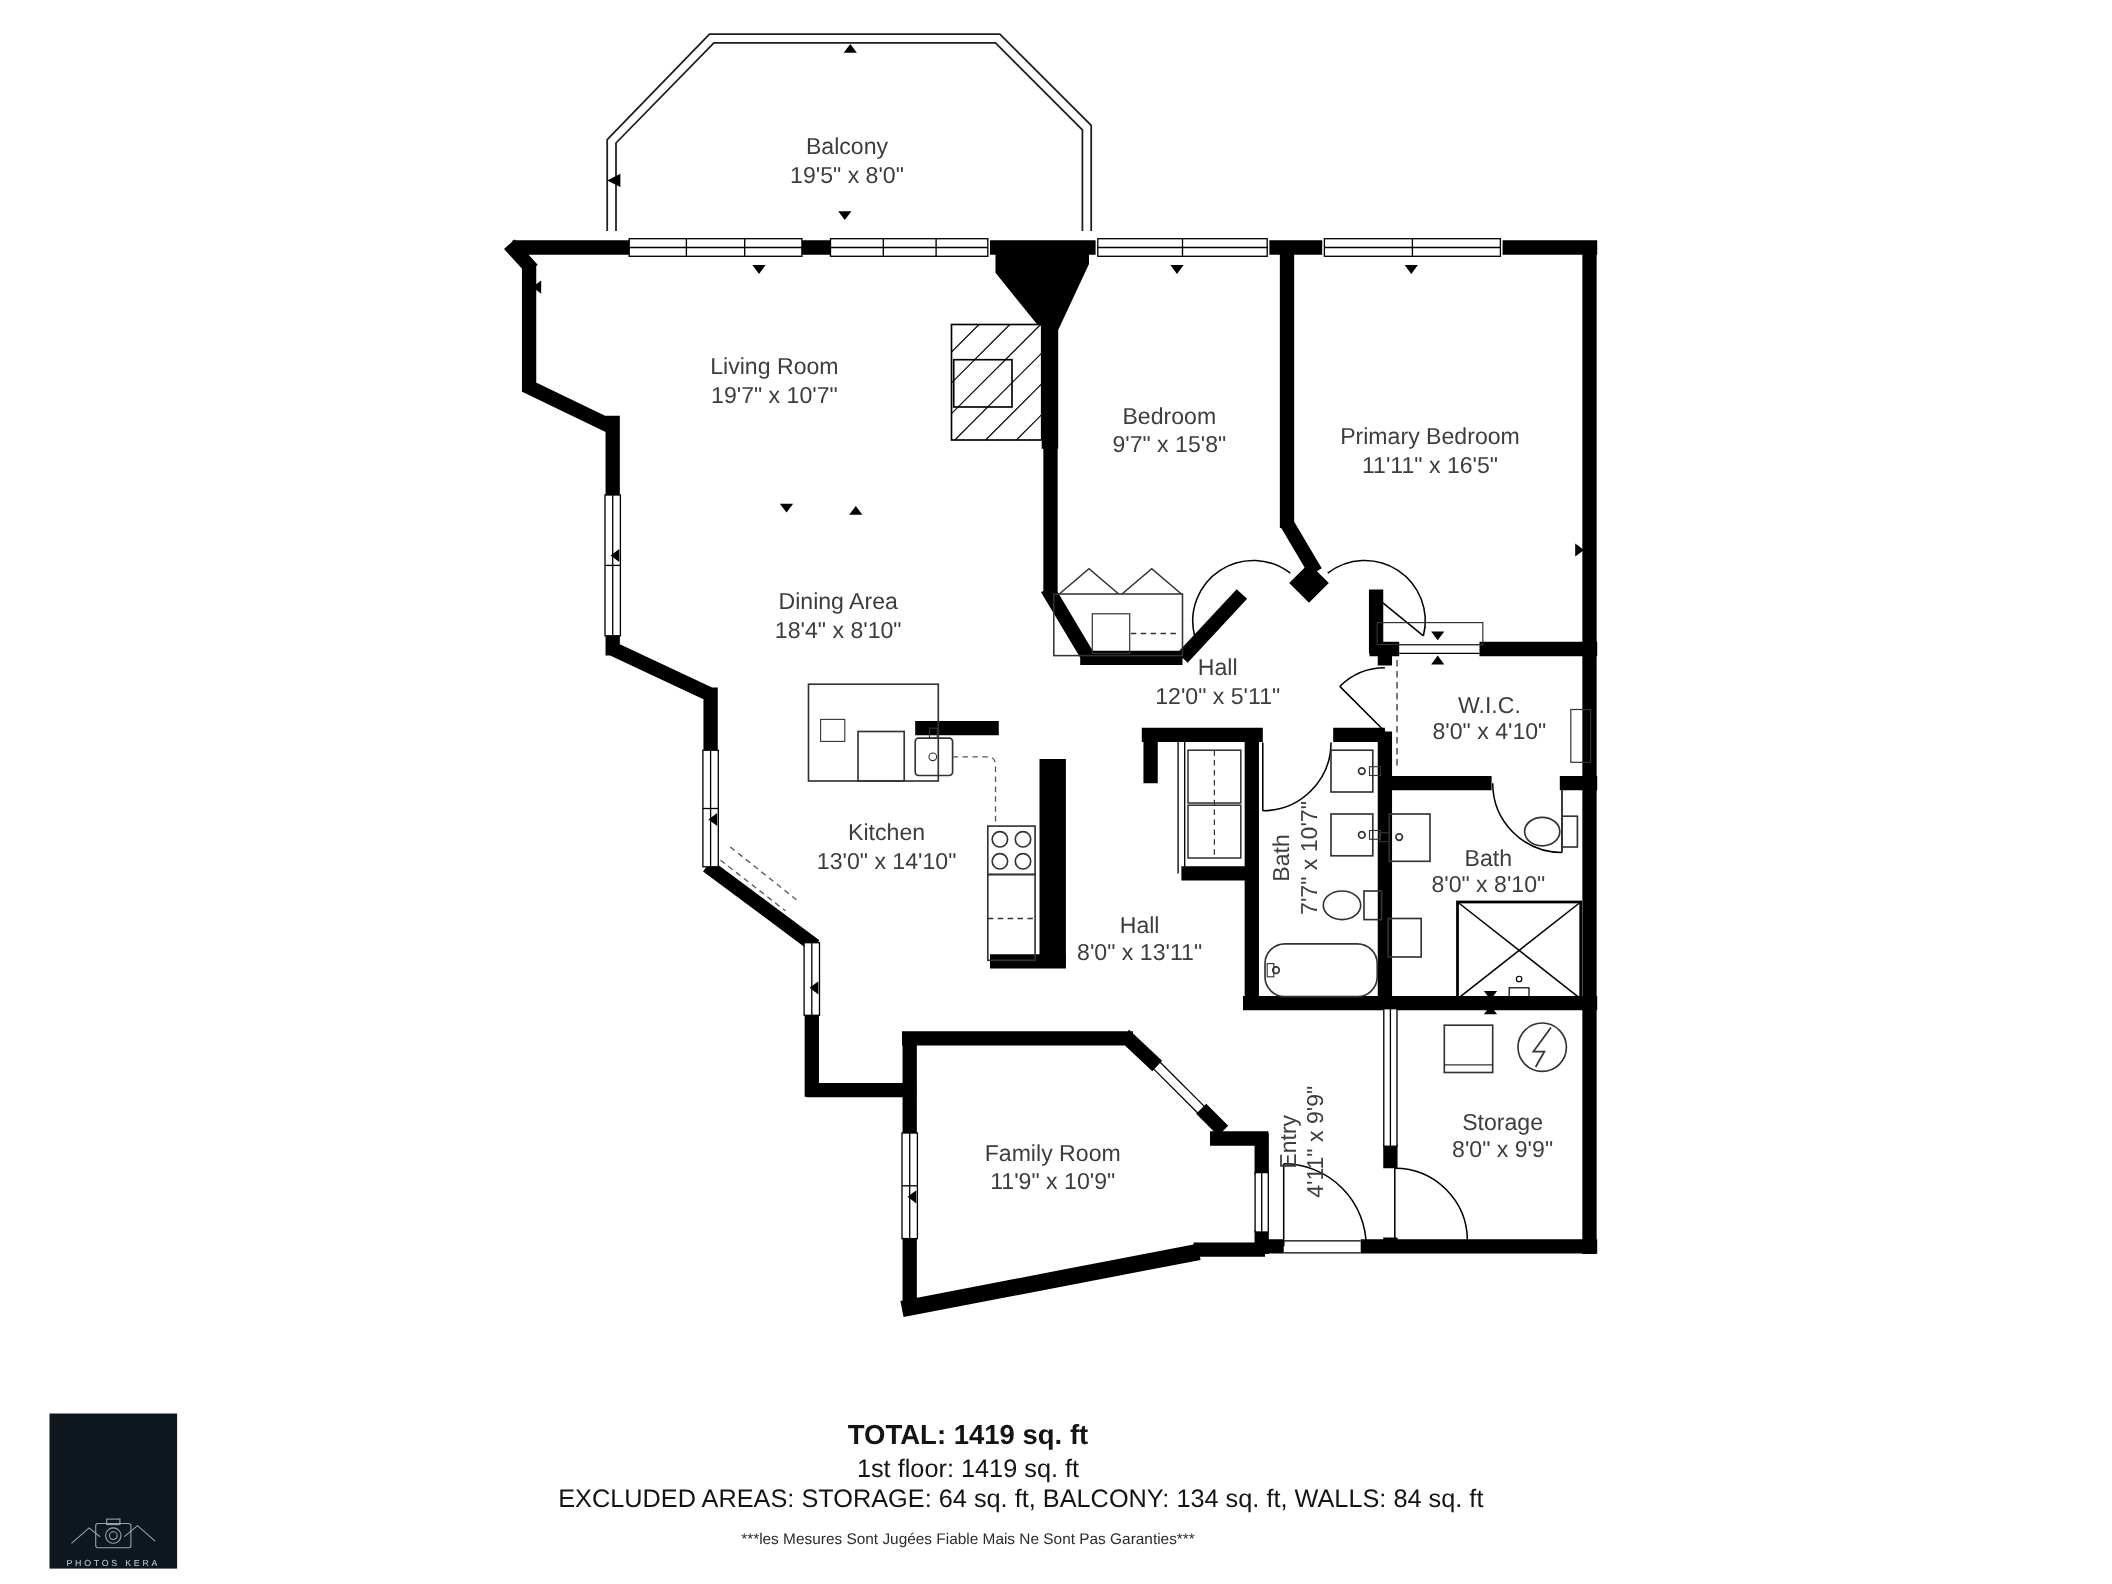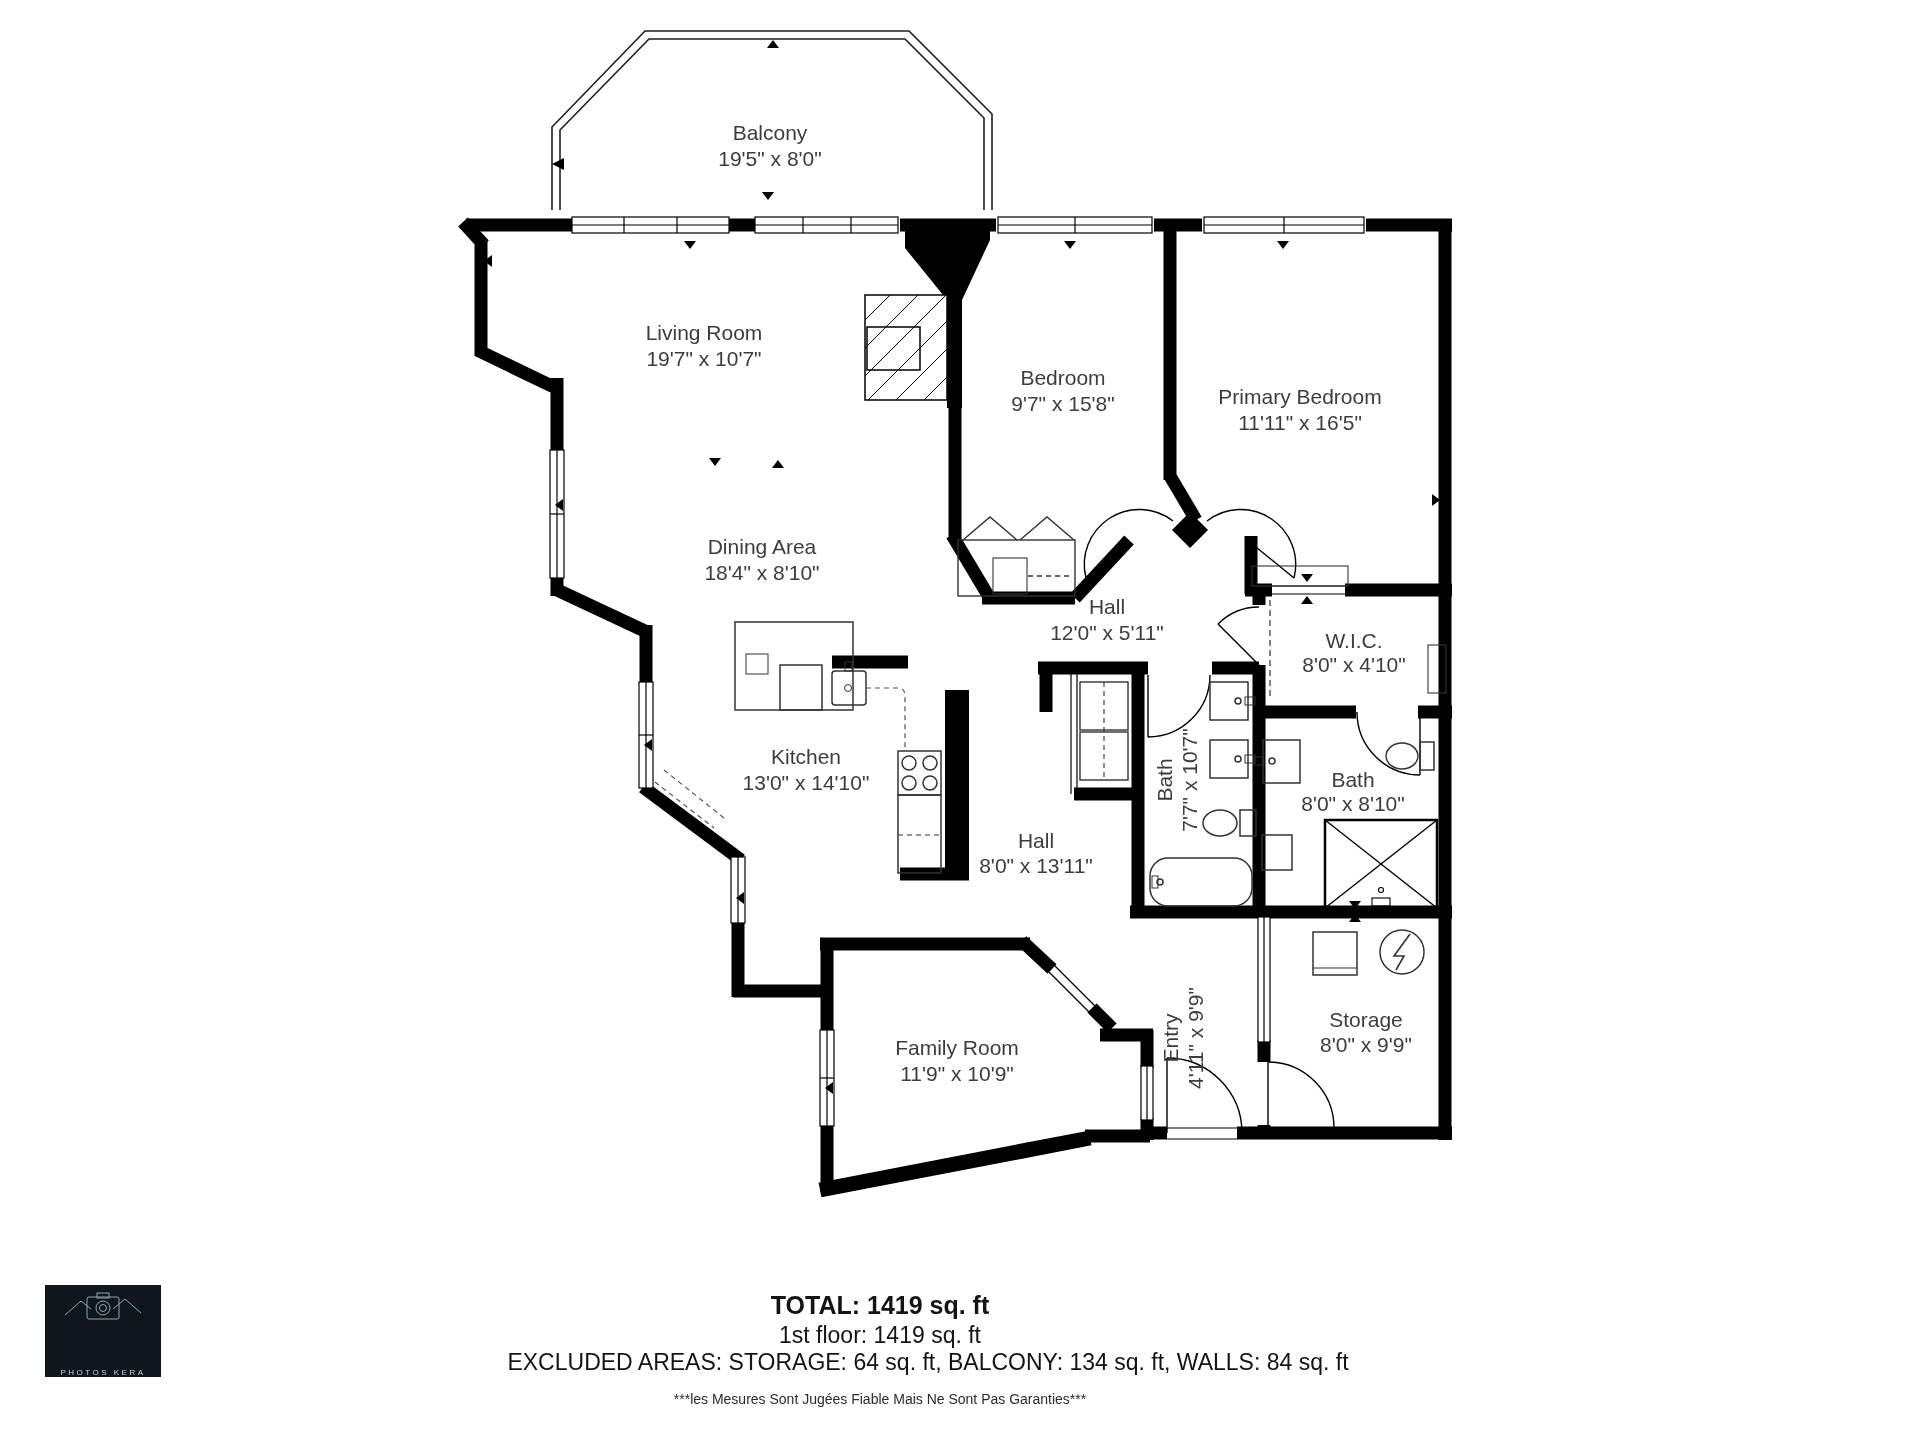--- a/index.html
+++ b/index.html
@@ -6,23 +6,23 @@
   body{width:1920px;height:1440px;position:relative;overflow:hidden;
        font-family:"Liberation Sans","DejaVu Sans",sans-serif;}
   .plan-wrap{position:absolute;left:0;top:0;width:1920px;height:1440px;}
   svg text{font-family:"Liberation Sans","DejaVu Sans",sans-serif;}
   .room-name,.room-dims{font-size:21px;fill:#3d3d3d;}
   .footer{position:absolute;left:0;width:1760px;text-align:center;color:#141414;}
   .footer-total{top:1291px;font-size:25px;font-weight:bold;}
   .footer-floor{top:1322px;font-size:23px;}
   .footer-excluded{top:1349px;font-size:23px;margin-left:48px;}
   .footer-disclaimer{top:1391px;font-size:14px;color:#2b2b2b;}
-  .logo-box{position:absolute;left:45px;top:1285px;width:116px;height:92px;
+  .logo-box{position:absolute;left:45px;top:1285px;width:116px;height:141px;
             background:#0f171e;display:flex;flex-direction:column;
-            align-items:center;justify-content:space-between;}
+            align-items:center;justify-content:flex-end;}
   .logo-text{color:#c6d0d6;font-size:8px;letter-spacing:2.5px;margin-top:4px;}
 </style>
 </head>
 <body>
 
 <div class="plan-wrap">
 <svg width="1920" height="1440" viewBox="0 0 1920 1440">
 
   <g fill="none" stroke="#1e1e1e" stroke-width="1.6">
     <polyline points="552,210 552,127 645,31 909,31 992,114 992,210"></polyline>

